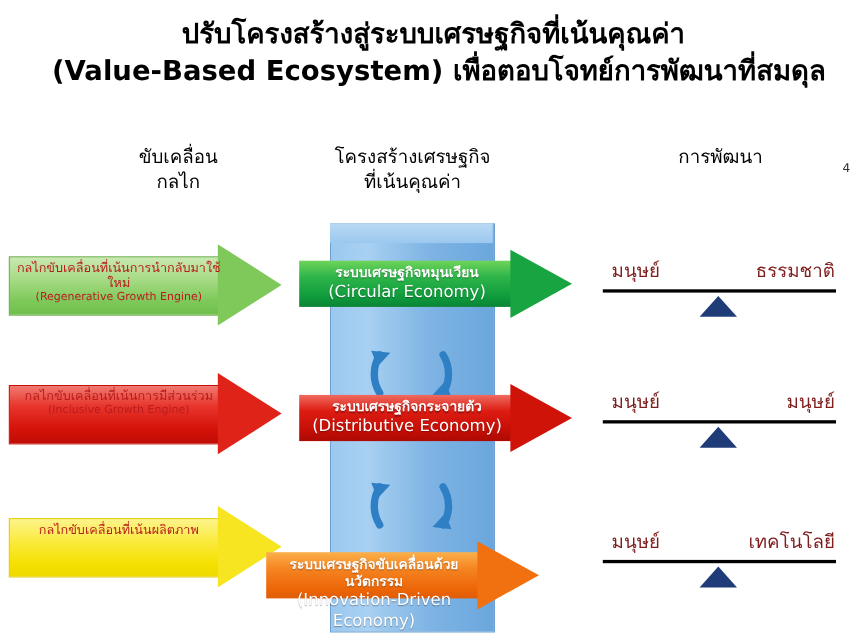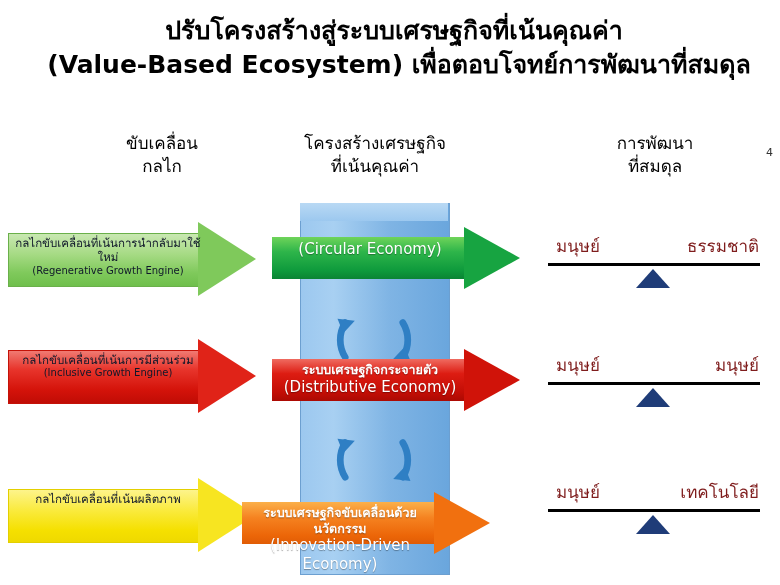--- a/index.html
+++ b/index.html
@@ -94,21 +94,21 @@
     left: 190px; top: 0;
     width: 0; height: 0;
     border-top: 37px solid transparent;
     border-bottom: 37px solid transparent;
   }
   .arrow-left .lbl {
     position: absolute;
     left: 6px; top: 14px;
     width: 188px;
     text-align: center;
-    color: #0f172a;
+    color: #b91c1c;
     line-height: 1.25;
   }
   .lbl .th { font-size: 11.5px; display: block; }
   .lbl .en { font-size: 10px; display: block; }
 
   .g-body { background: linear-gradient(to bottom, #c9e8b2 0%, #a5da83 40%, #7fc95b 75%, #6fbf4c 100%); border:1px solid #6ab04a; }
   .g-head { border-left: 58px solid #7fc95b; }
   .r-body { background: linear-gradient(to bottom, #f07a72 0%, #e8352c 35%, #d4130a 75%, #c00c05 100%); border:1px solid #c41208; }
   .r-head { border-left: 58px solid #e02318; }
   .y-body { background: linear-gradient(to bottom, #fdf48b 0%, #faea3c 40%, #f5e000 78%, #efd900 100%); border:1px solid #e3cf00; }
@@ -210,21 +210,20 @@
   <div class="col-head c1">
     <div>ขับเคลื่อน</div>
     <div>กลไก</div>
   </div>
   <div class="col-head c2">
     <div>โครงสร้างเศรษฐกิจ</div>
     <div>ที่เน้นคุณค่า</div>
   </div>
   <div class="col-head c3">
     <div>การพัฒนา</div>
-    <div>ที่สมดุล</div>
   </div>
 
   <div class="pillar"></div>
   <div class="pillar-cap"></div>
 
   <svg class="cyc c1" viewBox="0 0 100 100">
     <path d="M20,34 A34,34 0 0,0 20,70" fill="none" stroke="#2f7fc4" stroke-width="7" stroke-linecap="round"></path>
     <polygon points="12,30 30,32 18,45" fill="#2f7fc4"></polygon>
     <path d="M80,70 A34,34 0 0,0 80,34" fill="none" stroke="#2f7fc4" stroke-width="7" stroke-linecap="round"></path>
     <polygon points="88,74 70,72 82,59" fill="#2f7fc4"></polygon>
@@ -242,20 +241,21 @@
     <div class="lbl">
       <span class="th">กลไกขับเคลื่อนที่เน้นการนำกลับมาใช้ใหม่</span>
       <span class="en">(Regenerative Growth Engine)</span>
     </div>
   </div>
 
   <div class="arrow-mid" style="left:272px; top:227px">
     <div class="mbody mg-body"></div>
     <div class="mhead mg-head"></div>
     <div class="mlbl">
+      <span class="th">ระบบเศรษฐกิจหมุนเวียน</span>
       <span class="en">(Circular Economy)</span>
     </div>
   </div>
 
   <div class="arrow-left" style="top:339px">
     <div class="body r-body"></div>
     <div class="head r-head"></div>
     <div class="lbl">
       <span class="th">กลไกขับเคลื่อนที่เน้นการมีส่วนร่วม</span>
       <span class="en">(Inclusive Growth Engine)</span>
@@ -264,21 +264,21 @@
 
   <div class="arrow-mid" style="left:272px; top:349px">
     <div class="mbody mr-body"></div>
     <div class="mhead mr-head"></div>
     <div class="mlbl">
       <span class="th">ระบบเศรษฐกิจกระจายตัว</span>
       <span class="en">(Distributive Economy)</span>
     </div>
   </div>
 
-  <div class="arrow-left" style="top:478px">
+  <div class="arrow-left" style="top:460px">
     <div class="body y-body"></div>
     <div class="head y-head"></div>
     <div class="lbl">
       <span class="th">กลไกขับเคลื่อนที่เน้นผลิตภาพ</span>
     </div>
   </div>
 
   <div class="arrow-mid" style="left:242px; top:492px">
     <div class="mbody mo-body"></div>
     <div class="mhead mo-head"></div>

